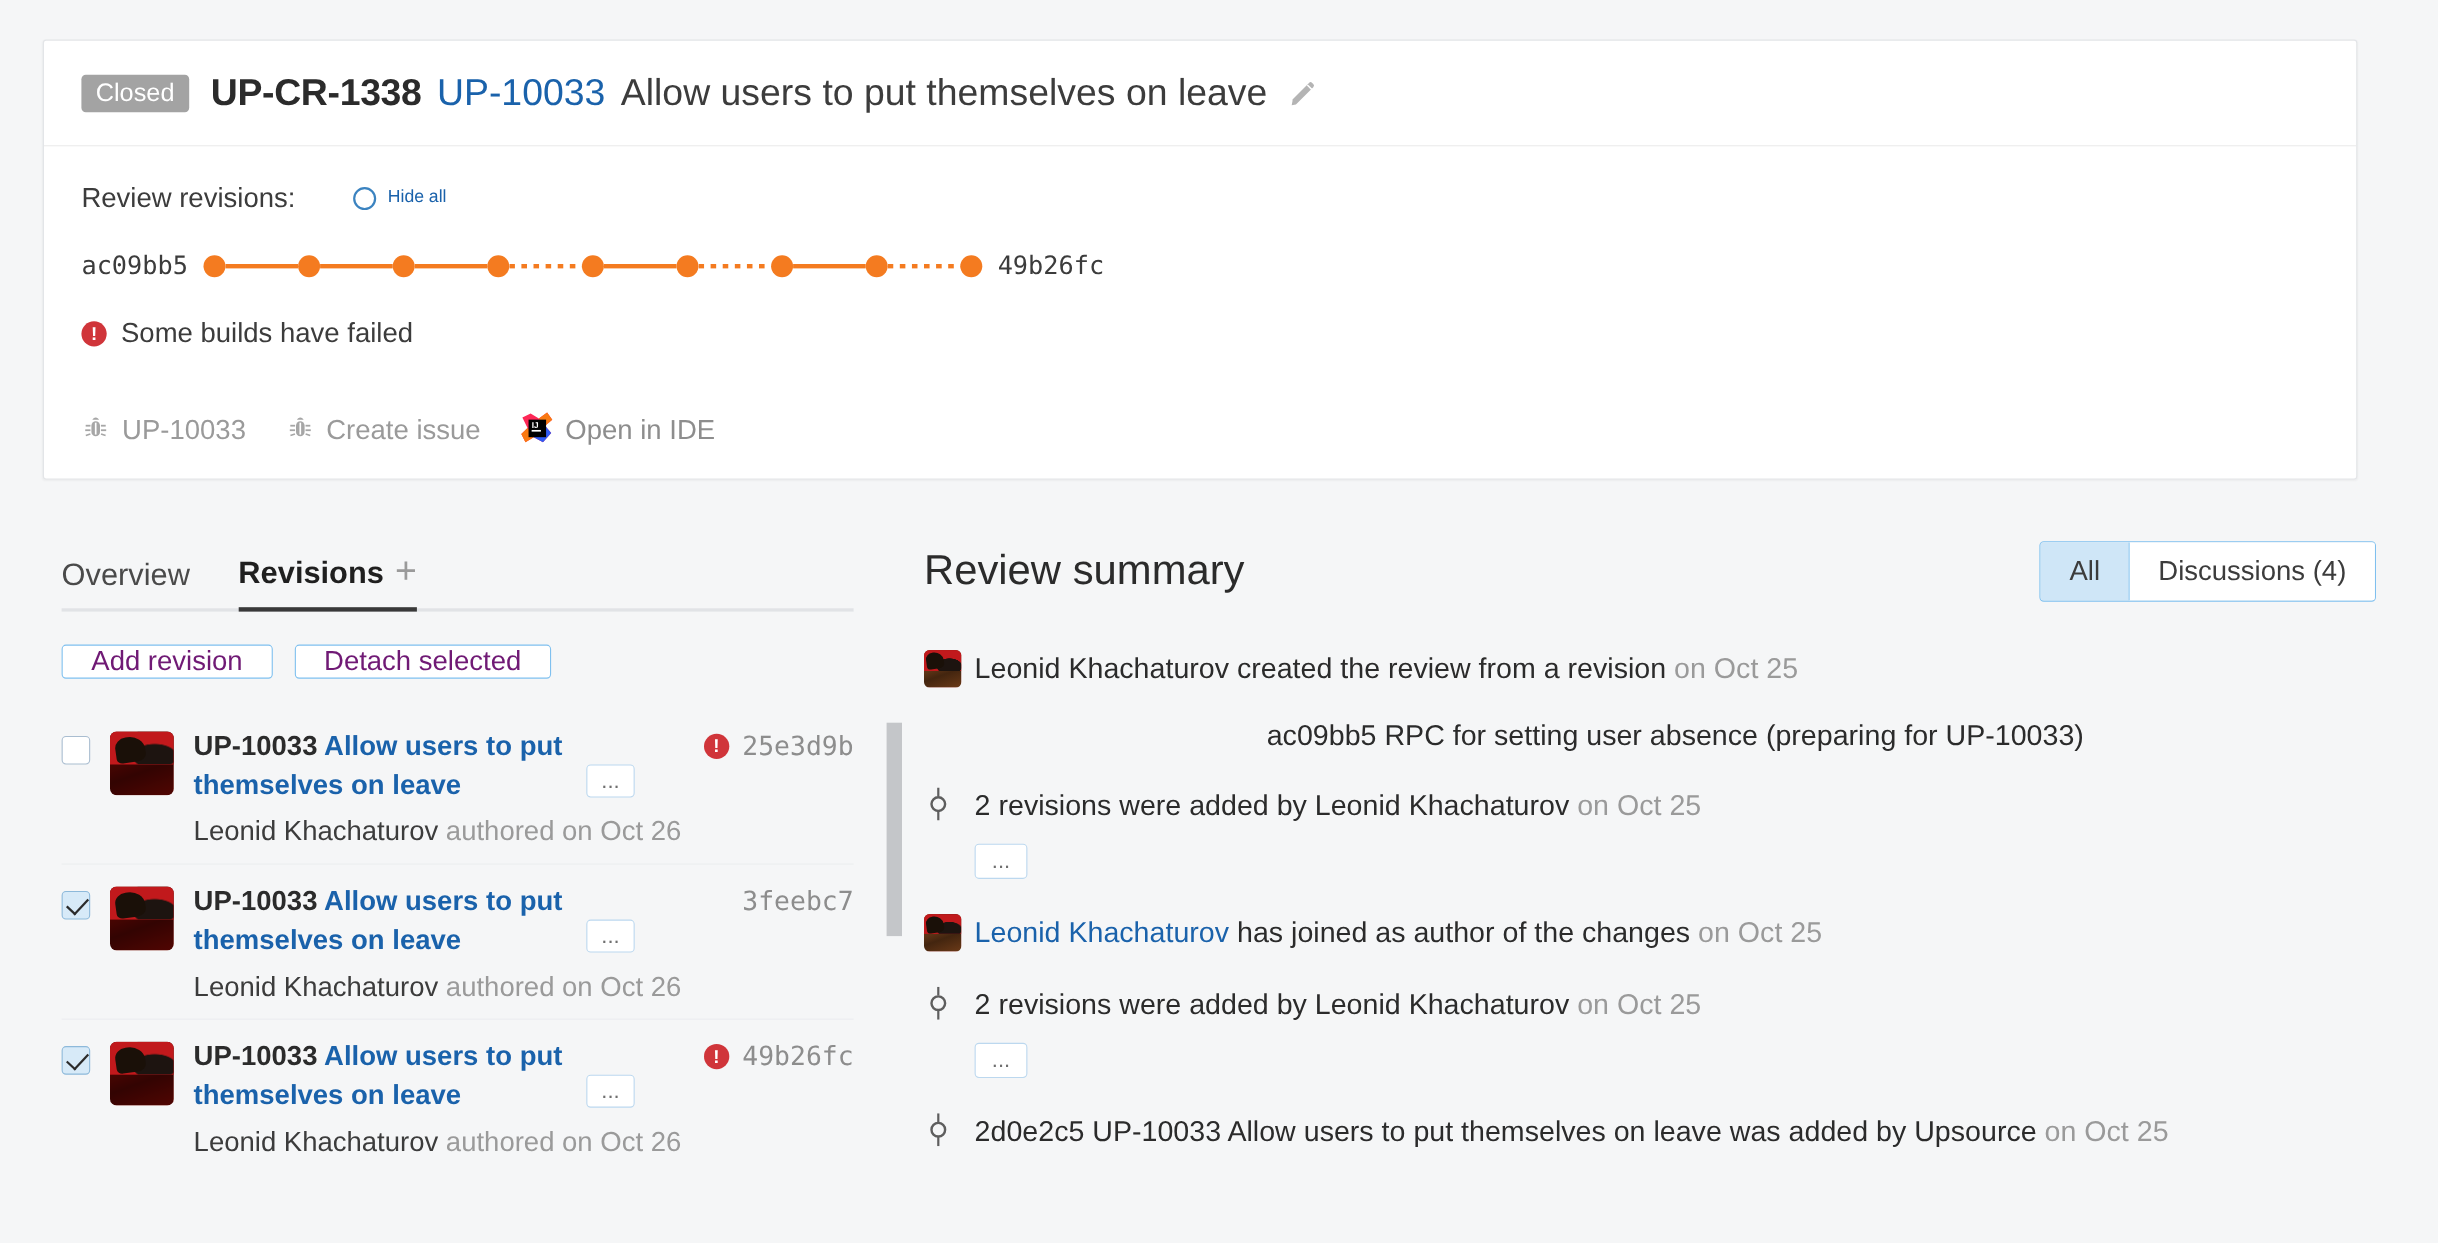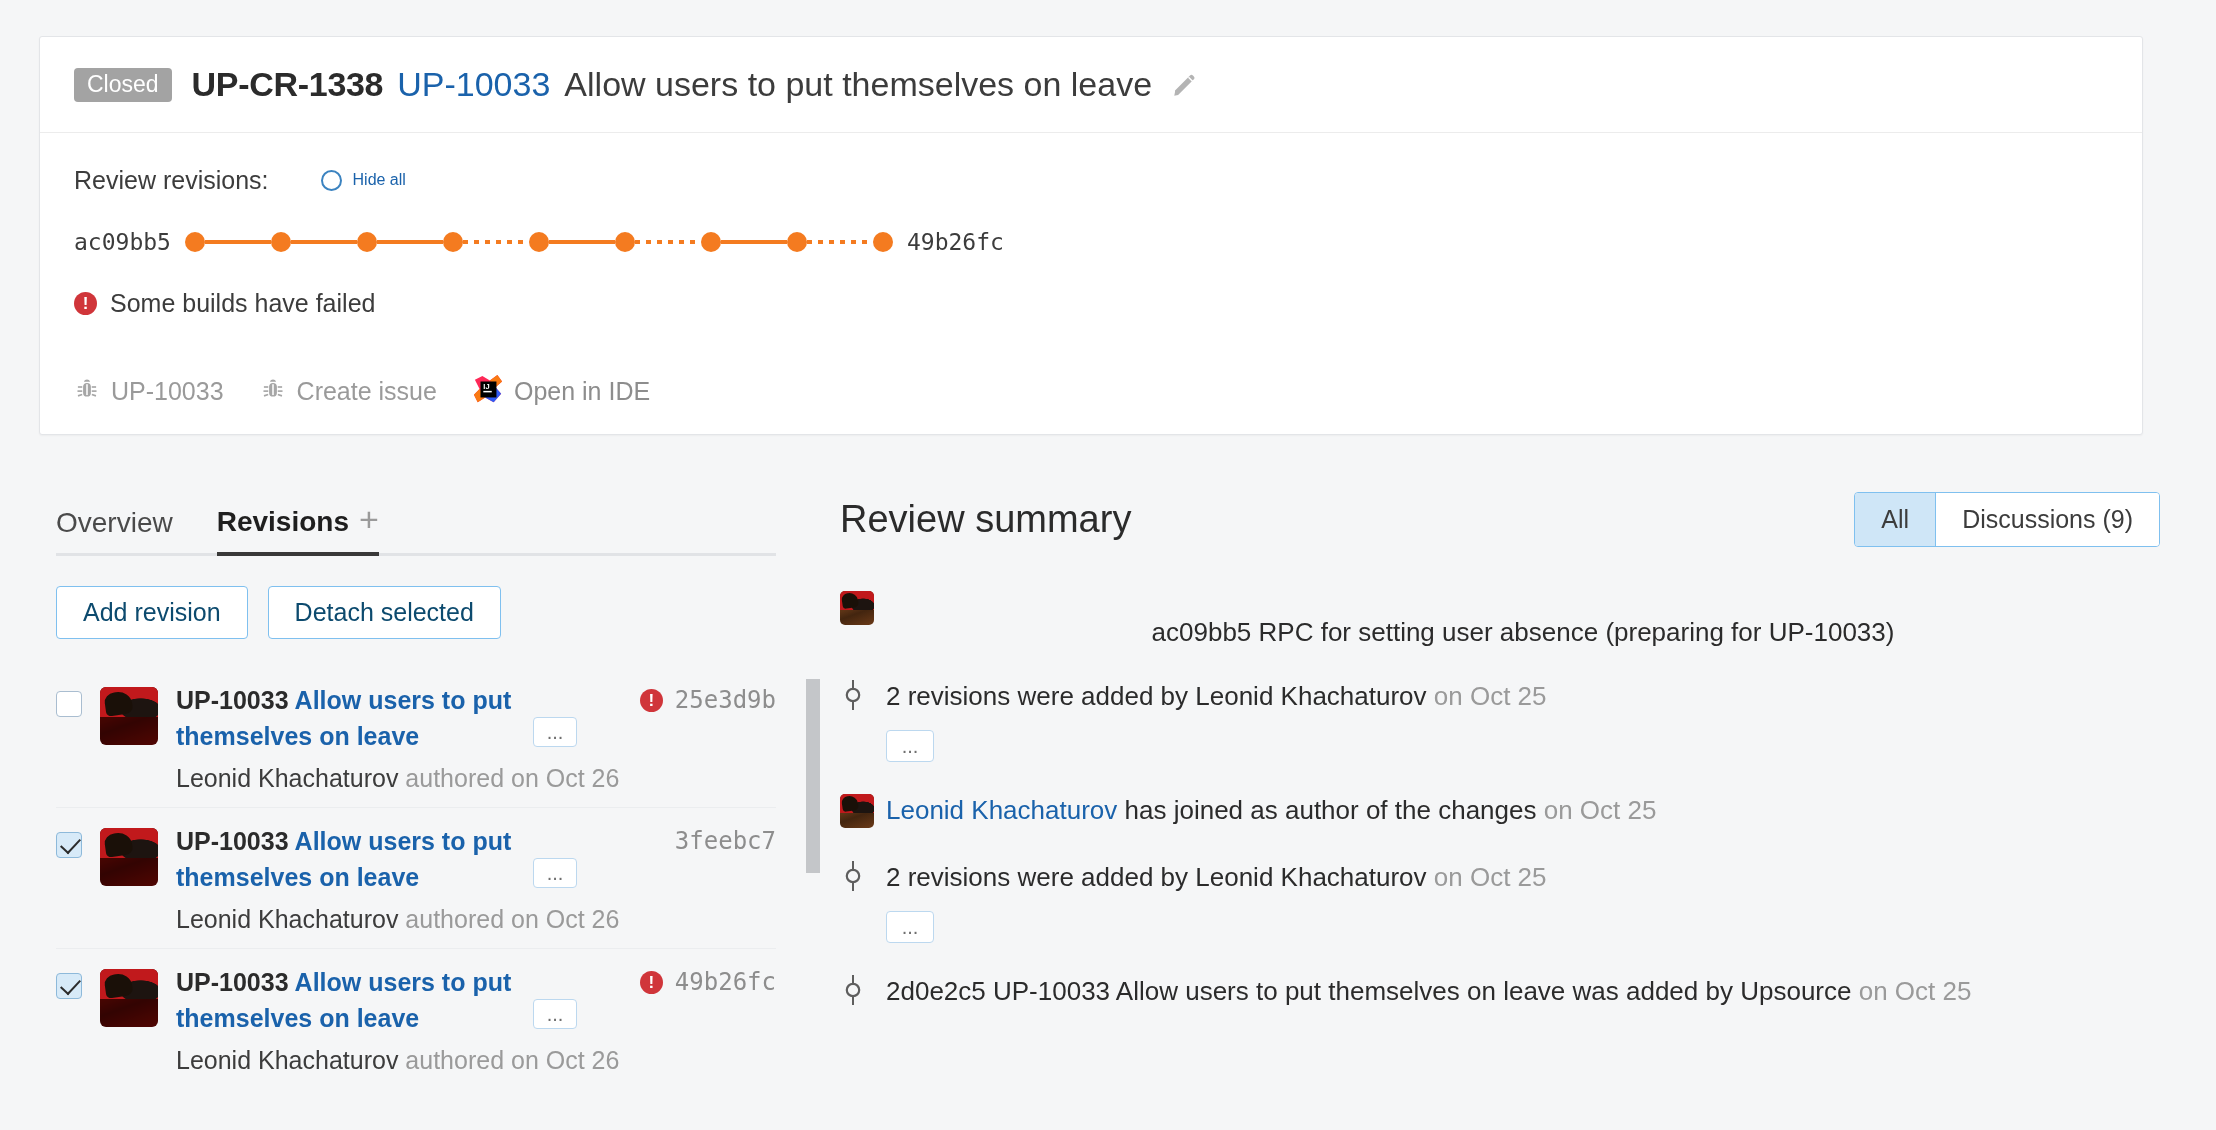--- a/index.html
+++ b/index.html
@@ -92,21 +92,21 @@
   .tab { font-size: 28px; color:#4a4a4a; padding-bottom: 14px; margin-right: 44px; cursor:pointer; position:relative; }
   .tab.active { font-weight: bold; color:#1f1f1f; }
   .tab.active:after {
     content:""; position:absolute; left:0; right:0; bottom:-3px; height:4px; background:#393939;
   }
   .tab-plus { font-size: 34px; color:#9a9a9a; margin-left: 10px; font-weight: normal; }
 
   .btn-row { display:flex; gap: 20px; margin-top: 30px; }
   .btn {
     border: 1px solid #7fc0ef; background:#fff; border-radius: 4px;
-    font-size: 25px; color:#0c4a6e; padding: 11px 26px; cursor:pointer;
+    font-size: 25px; color:#701a75; padding: 0 26px; cursor:pointer;
     font-family: "Liberation Sans", sans-serif;
   }
 
   .rev-list { margin-top: 28px; position: relative; }
   .rev-item { display:flex; padding: 16px 0 14px 0; }
   .rev-item + .rev-item { border-top: 1px solid #ebedef; }
   .chk {
     width: 26px; height: 26px; border-radius:4px; flex:none;
     border:1px solid #a9bdd0; background:#fff; margin-top: 8px; cursor:pointer;
     position:relative;
@@ -368,29 +368,30 @@
       <div class="scrollbar-thumb"></div>
     </div>
     </div>
 </div>
 
 <div class="right-panel">
   <div class="rp-head">
     <span class="rp-title">Review summary</span>
     <span class="seg">
       <span class="seg-btn active">All</span>
-      <span class="seg-btn">Discussions (9)</span>
+      <span class="seg-btn">Discussions (4)</span>
     </span>
   </div>
   <div class="feed" id="feed">
       <div class="feed-item">
         <div class="feed-icon">
           <div class="av-sm"></div>
         </div>
         <div class="feed-body">
+          <div class="feed-line"><span>Leonid Khachaturov created the review from a revision</span><span class="muted"> on Oct 25</span></div>
           <div class="feed-detail">ac09bb5 RPC for setting user absence (preparing for UP-10033)</div>
         </div>
       </div>
       <div class="feed-item">
         <div class="feed-icon">
           <svg width="26" height="30" viewBox="0 0 26 30" fill="none">
             <line x1="13" y1="0" x2="13" y2="8" stroke="#5e5e5e" stroke-width="2"></line>
             <circle cx="13" cy="15" r="6.2" stroke="#5e5e5e" stroke-width="2.2" fill="none"></circle>
             <line x1="13" y1="21" x2="13" y2="30" stroke="#5e5e5e" stroke-width="2"></line>
           </svg>

